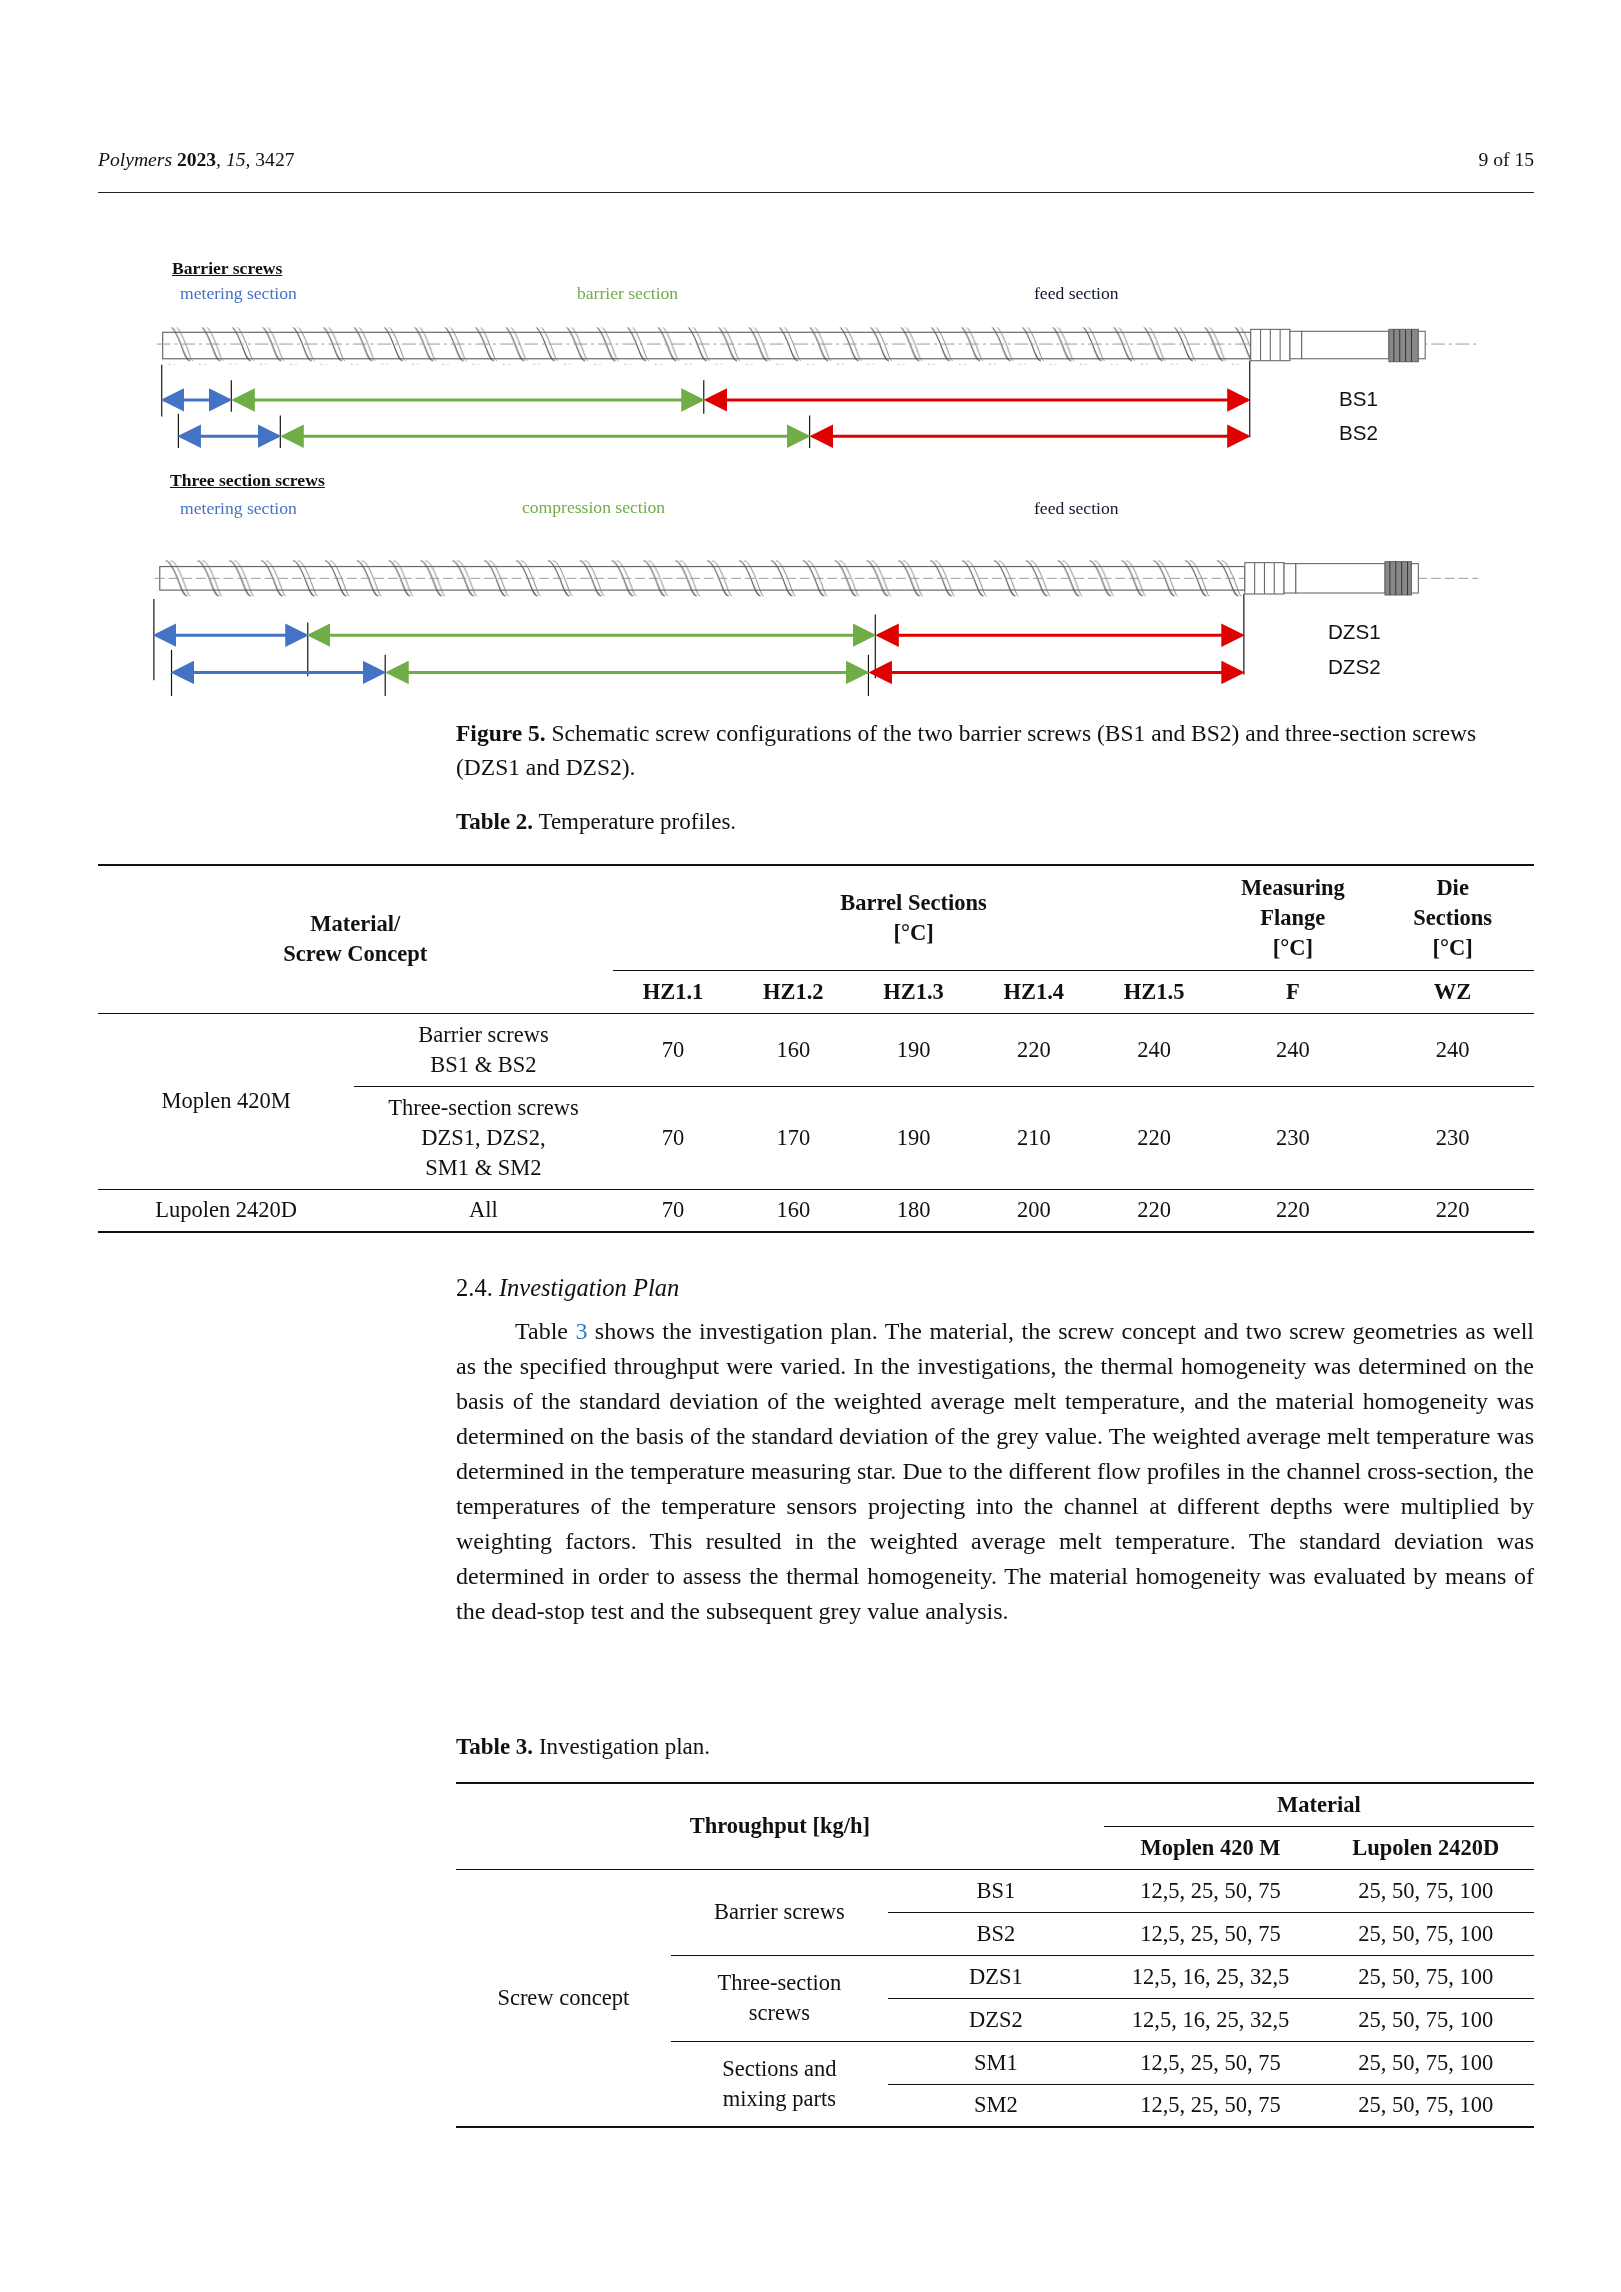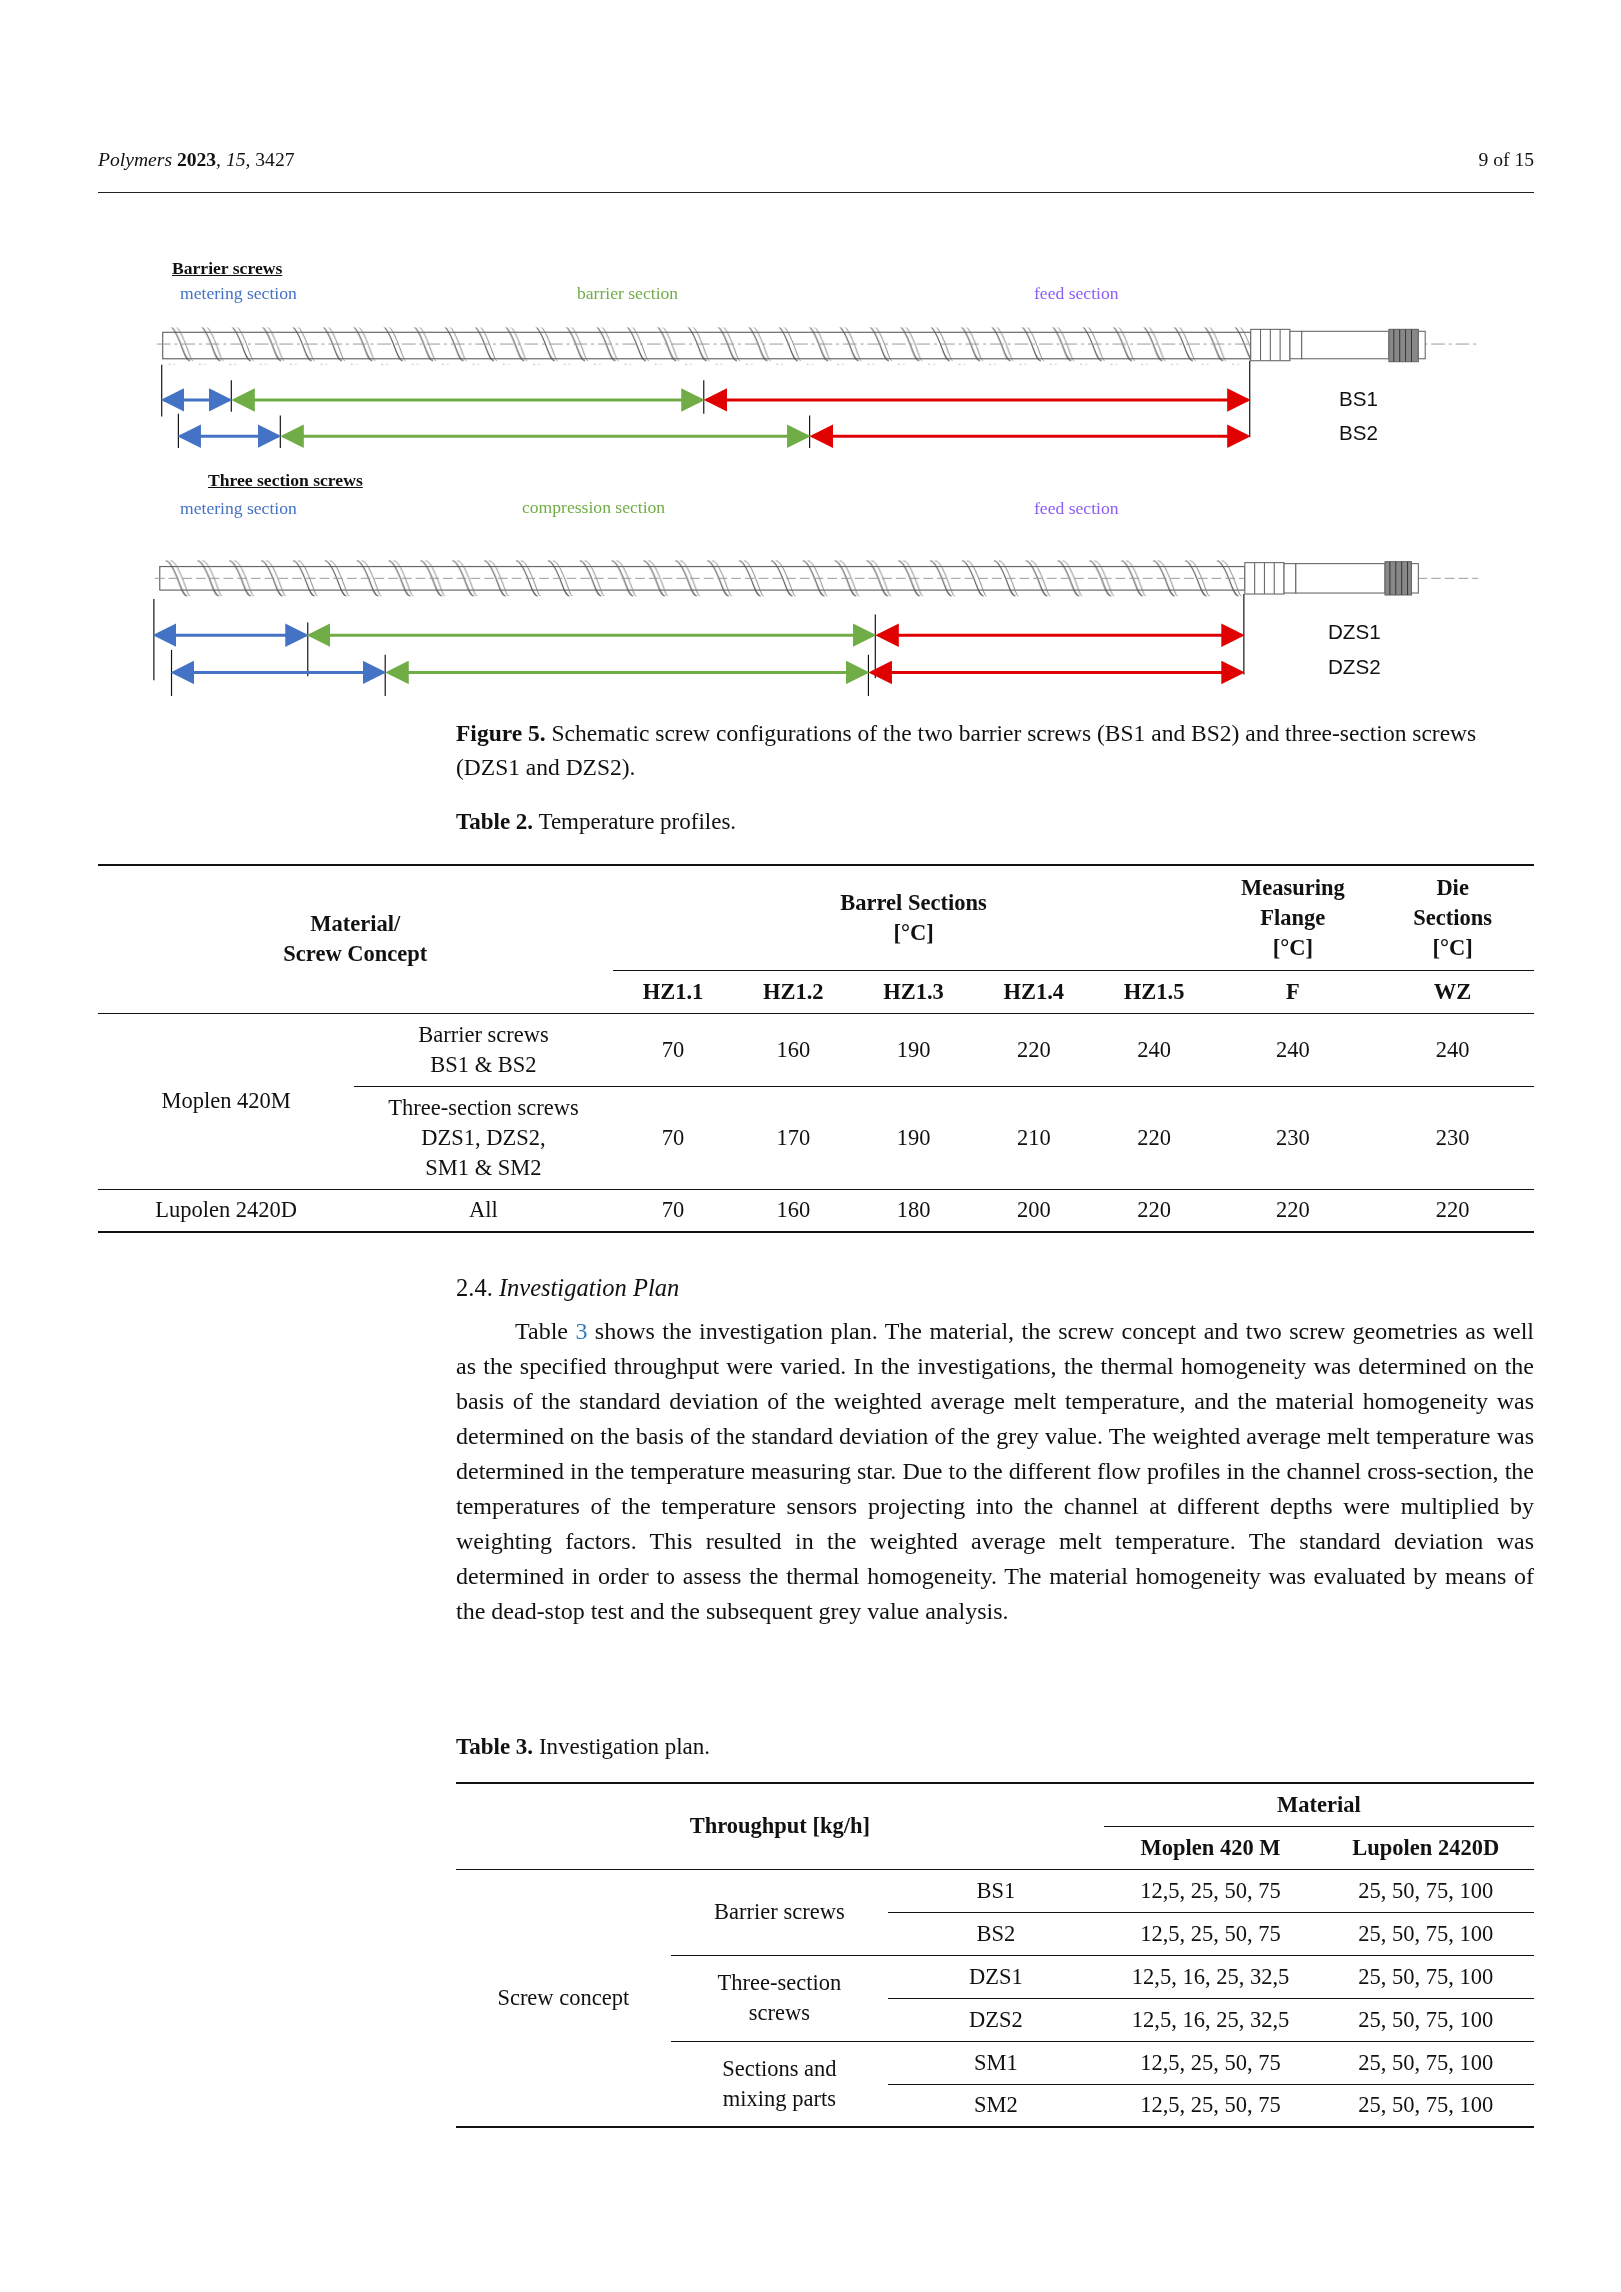--- a/index.html
+++ b/index.html
@@ -10,21 +10,21 @@
   .hdr-left { left:98px; font-style:italic; }
   .hdr-left b { font-style:normal; }
   .hdr-left .vol { font-style:italic; }
   .hdr-right { right:87px; }
   .hdr-rule { left:98px; top:192px; width:1436px; height:0; border-top:1.6px solid #222; }
 
   
   .fig { left:98px; top:245px; width:1436px; height:451px; }
   .fig-title { position:absolute; font-size:17.6px; font-weight:bold; text-decoration:underline; font-family:"Liberation Serif",serif; }
   .fig-lbl { position:absolute; font-size:17.6px; }
-  .c-blue { color:#4472c4; } .c-green { color:#70ad47; } .c-red { color:#8b5cf6; }
+  .c-blue { color:#4472c4; } .c-green { color:#70ad47; } .c-red { color:#0f172a; }
   .screw-name { position:absolute; font-family:"Liberation Sans","DejaVu Sans",sans-serif; font-size:20.6px; color:#111; }
 
   .caption { left:456px; width:1078px; font-size:23.5px; line-height:34px; }
   .caption b { font-weight:bold;text-align:center; }
 
   
   table { border-collapse:collapse; font-size:22.5px; }
   .t2 { position:absolute; left:98px; top:864px; width:1436px; }
   .t2 th, .t2 td { text-align:center; vertical-align:middle; padding:0; line-height:30px; }
   .t2 th { font-weight:bold; }
@@ -53,21 +53,21 @@
 
 <div class="abs fig">
 
   <div class="fig-title" style="left:74px;top:12.7px;">Barrier screws</div>
   <div class="fig-lbl c-blue" style="left:82px;top:38px;">metering section</div>
   <div class="fig-lbl c-green" style="left:432px;top:38px;margin-left:47px;">barrier section</div>
   <div class="fig-lbl c-red" style="left:936px;top:38px;">feed section</div>
   <div class="screw-name" style="left:1241px;top:142px;">BS1</div>
   <div class="screw-name" style="left:1241px;top:176px;">BS2</div>
 
-  <div class="fig-title" style="left:72px;top:225px;margin-left:38px;">Three section screws</div>
+  <div class="fig-title" style="left:72px;top:225px;">Three section screws</div>
   <div class="fig-lbl c-blue" style="left:82px;top:253px;">metering section</div>
   <div class="fig-lbl c-green" style="left:424px;top:252px;">compression section</div>
   <div class="fig-lbl c-red" style="left:936px;top:253px;">feed section</div>
   <div class="screw-name" style="left:1230px;top:375px;">DZS1</div>
   <div class="screw-name" style="left:1230px;top:410px;">DZS2</div>
 
   <svg width="1436" height="451" style="position:absolute;left:0;top:0;" viewBox="0 0 1465 460">
     <defs>
       <marker id="ab" markerWidth="8" markerHeight="8" refX="7" refY="4" orient="auto-start-reverse">
           <path d="M0,0 L8,4 L0,8 z" fill="#4472c4"></path>

